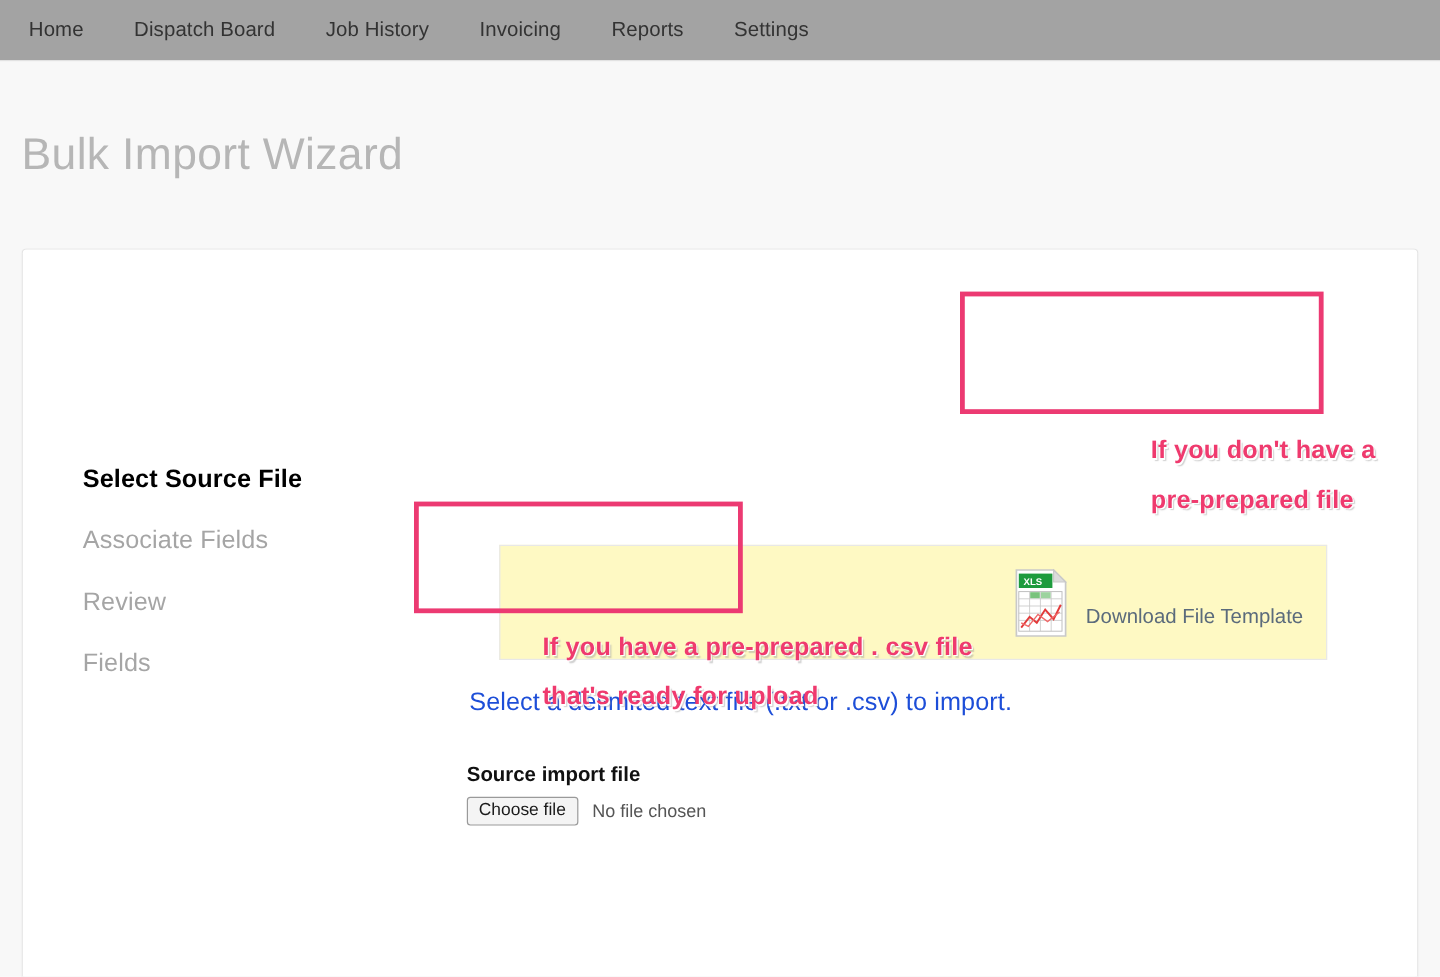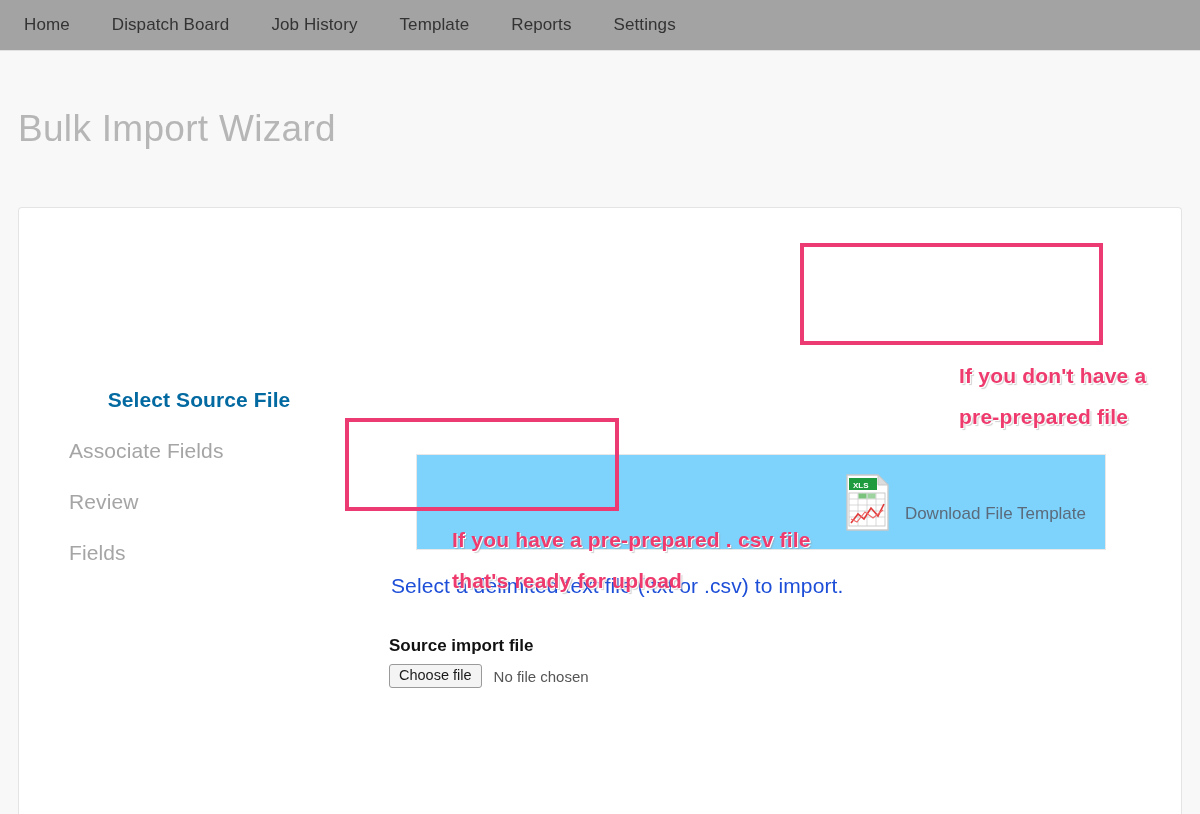--- a/index.html
+++ b/index.html
@@ -73,34 +73,33 @@
     width: 260px;
   }
   .step {
     font-size: 21px;
     color: #a5a5a5;
     margin-bottom: 27px;
     cursor: pointer;
     letter-spacing: .1px;
   }
   .step.active {
-    color: #0369a1;
+    color: #000000;
     font-weight: bold;
-    text-align: center;
   }
 
   
   .template-panel {
     position: absolute;
     left: 397px;
     top: 246px;
     width: 690px;
     height: 96px;
     border: 1px solid #e8e8e8;
-    background: #7dd3fc;
+    background: #fef9c3;
   }
   .template-link-wrap {
     position: absolute;
     right: 3px;
     top: 0;
     height: 96px;
     display: flex;
     align-items: center;
     gap: 14px;
     padding-right: 16px;
@@ -186,21 +185,21 @@
   #annot-right { left: 959px; top: 355px; width: 230px; }
   #annot-left  { left: 452px; top: 519px; width: 420px; }
 </style>
 </head>
 <body>
 
 <div class="navbar">
   <div class="nav-item">Home</div>
   <div class="nav-item">Dispatch Board</div>
   <div class="nav-item">Job History</div>
-  <div class="nav-item">Template</div>
+  <div class="nav-item">Invoicing</div>
   <div class="nav-item">Reports</div>
   <div class="nav-item">Settings</div>
 </div>
 
 <div class="page-header">
   <div class="page-title">Bulk Import Wizard</div>
 </div>
 
 <div class="card">
 

